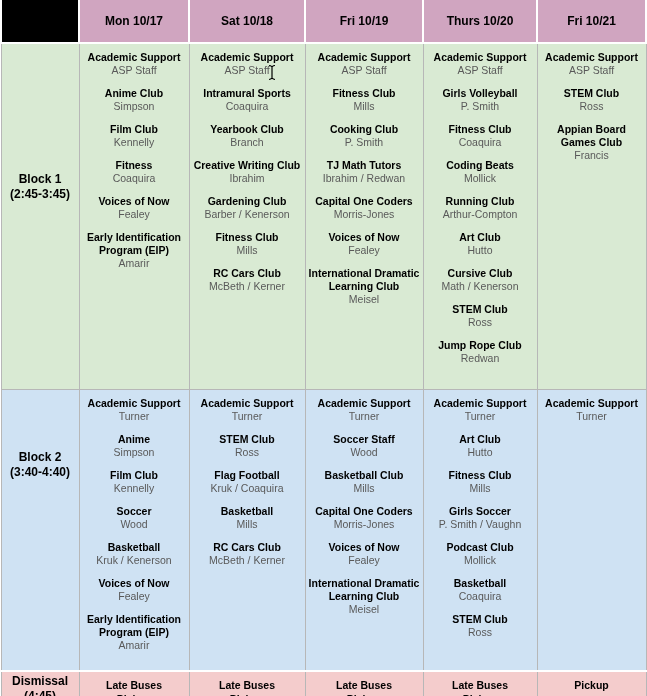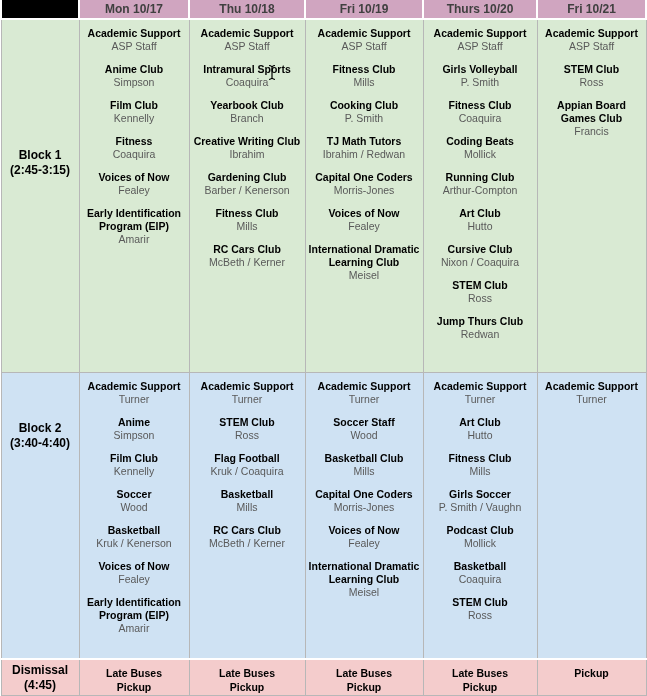--- a/index.html
+++ b/index.html
@@ -30,37 +30,37 @@
     padding: 0;
     vertical-align: top;
   }
   
   thead th {
     border: 2px solid #ffffff;
     border-top: 0;
     background: var(--header-bg);
     font-size: 12px;
     font-weight: bold;
-    color: #404040;
+    color: #000000;
     text-align: center;
     vertical-align: middle;
-    height: 19px;
+    height: 43px;
   }
   thead th.corner { background: var(--corner-bg); }
   
   .label-cell {
     font-size: 12px;
     font-weight: bold;
     line-height: 15px;
     color: #000;
   }
   tr.block1 > th, tr.block1 > td { background: var(--block1-bg); }
   tr.block2 > th, tr.block2 > td { background: var(--block2-bg); }
   tr.block1 .label-cell { padding-top: 128px; }
-  tr.block2 .label-cell { padding-top: 48px; }
+  tr.block2 .label-cell { padding-top: 60px; }
   
   .block-cell {
     text-align: center;
     padding: 7px 3px 8px 3px;
   }
   .entry { margin-bottom: 10px; }
   .club {
     font-weight: bold;
     font-size: 10.5px;
     line-height: 13px;
@@ -108,31 +108,31 @@
     <col style="width:110px">
     <col style="width:116px">
     <col style="width:118px">
     <col style="width:114px">
     <col>
   </colgroup>
   <thead>
     <tr>
       <th class="corner"></th>
       <th>Mon 10/17</th>
-      <th>Thu 10/18</th>
+      <th>Sat 10/18</th>
       <th>Fri 10/19</th>
       <th>Thurs 10/20</th>
       <th>Fri 10/21</th>
     </tr>
   </thead>
   <tbody>
     <tr class="block1">
       <th class="label-cell">
         <div>Block 1</div>
-        <div>(2:45-3:15)</div>
+        <div>(2:45-3:45)</div>
       </th>
       <td class="block-cell">
           <div class="entry">
             <div class="club">Academic Support</div>
             <div class="staff">ASP Staff</div>
           </div>
           <div class="entry">
             <div class="club">Anime Club</div>
             <div class="staff">Simpson</div>
           </div>
@@ -233,28 +233,28 @@
           <div class="entry">
             <div class="club">Running Club</div>
             <div class="staff">Arthur-Compton</div>
           </div>
           <div class="entry">
             <div class="club">Art Club</div>
             <div class="staff">Hutto</div>
           </div>
           <div class="entry">
             <div class="club">Cursive Club</div>
-            <div class="staff">Nixon / Coaquira</div>
+            <div class="staff">Math / Kenerson</div>
           </div>
           <div class="entry">
             <div class="club">STEM Club</div>
             <div class="staff">Ross</div>
           </div>
           <div class="entry">
-            <div class="club">Jump Thurs Club</div>
+            <div class="club">Jump Rope Club</div>
             <div class="staff">Redwan</div>
           </div>
         </td>
       <td class="block-cell">
           <div class="entry">
             <div class="club">Academic Support</div>
             <div class="staff">ASP Staff</div>
           </div>
           <div class="entry">
             <div class="club">STEM Club</div>

